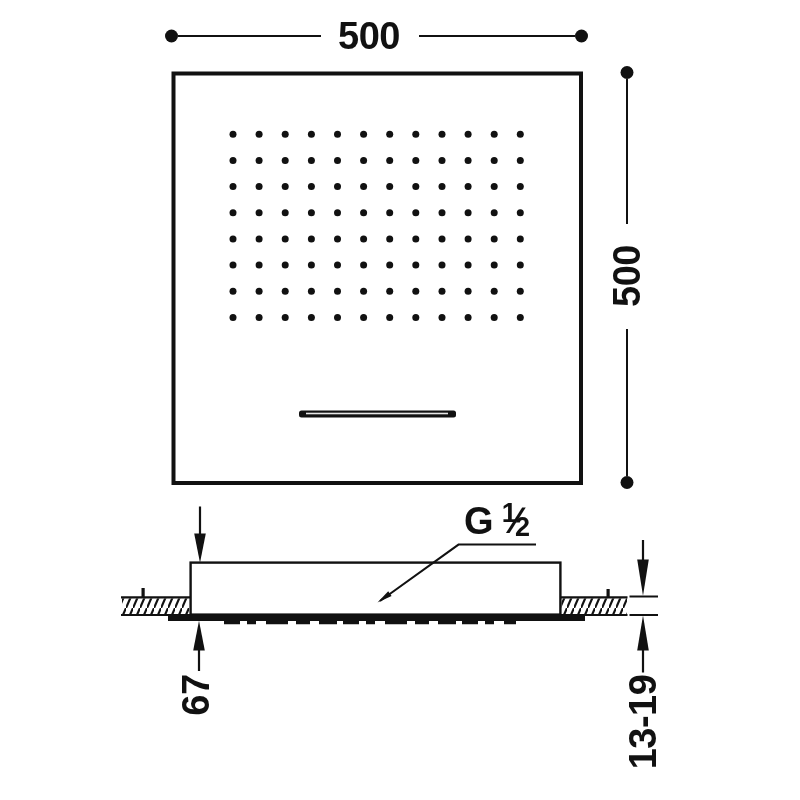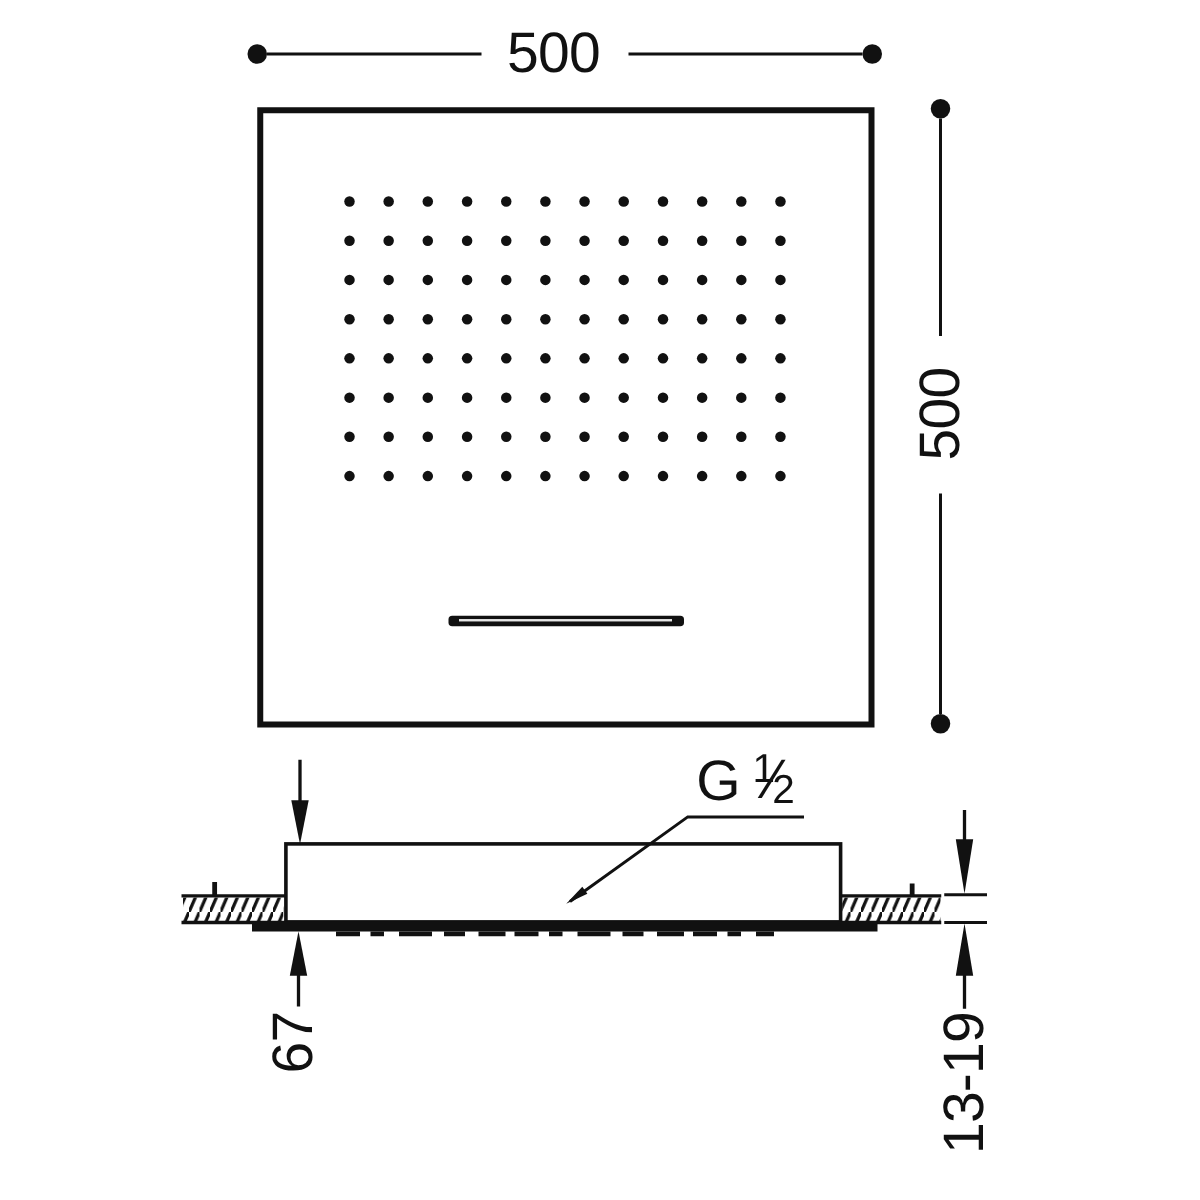--- a/index.html
+++ b/index.html
@@ -4,21 +4,21 @@
 <style>
   :root { --ink: #111111; --bg: #ffffff; }
   * { margin: 0; padding: 0; box-sizing: border-box; }
   html, body { width: 800px; height: 800px; }
   body {
     background: var(--bg);
     font-family: "Liberation Sans", sans-serif;
     position: relative;
     overflow: hidden;
   }
-  #stage { position: absolute; left: 0; top: 0; width: 664px; height: 800px; }
+  #stage { position: absolute; left: 0; top: 0; width: 664px; height: 800px; font-weight: bold; }
   svg { position: absolute; left: 0; top: 0; }
   .ln { stroke: var(--ink); fill: none; }
   .fl { fill: var(--ink); stroke: none; }
   .dim-label {
     position: absolute;
     color: var(--ink);
     font-size: 38px;
     letter-spacing: -0.5px;
     white-space: nowrap;
     transform: translate(-50%, -50%);

